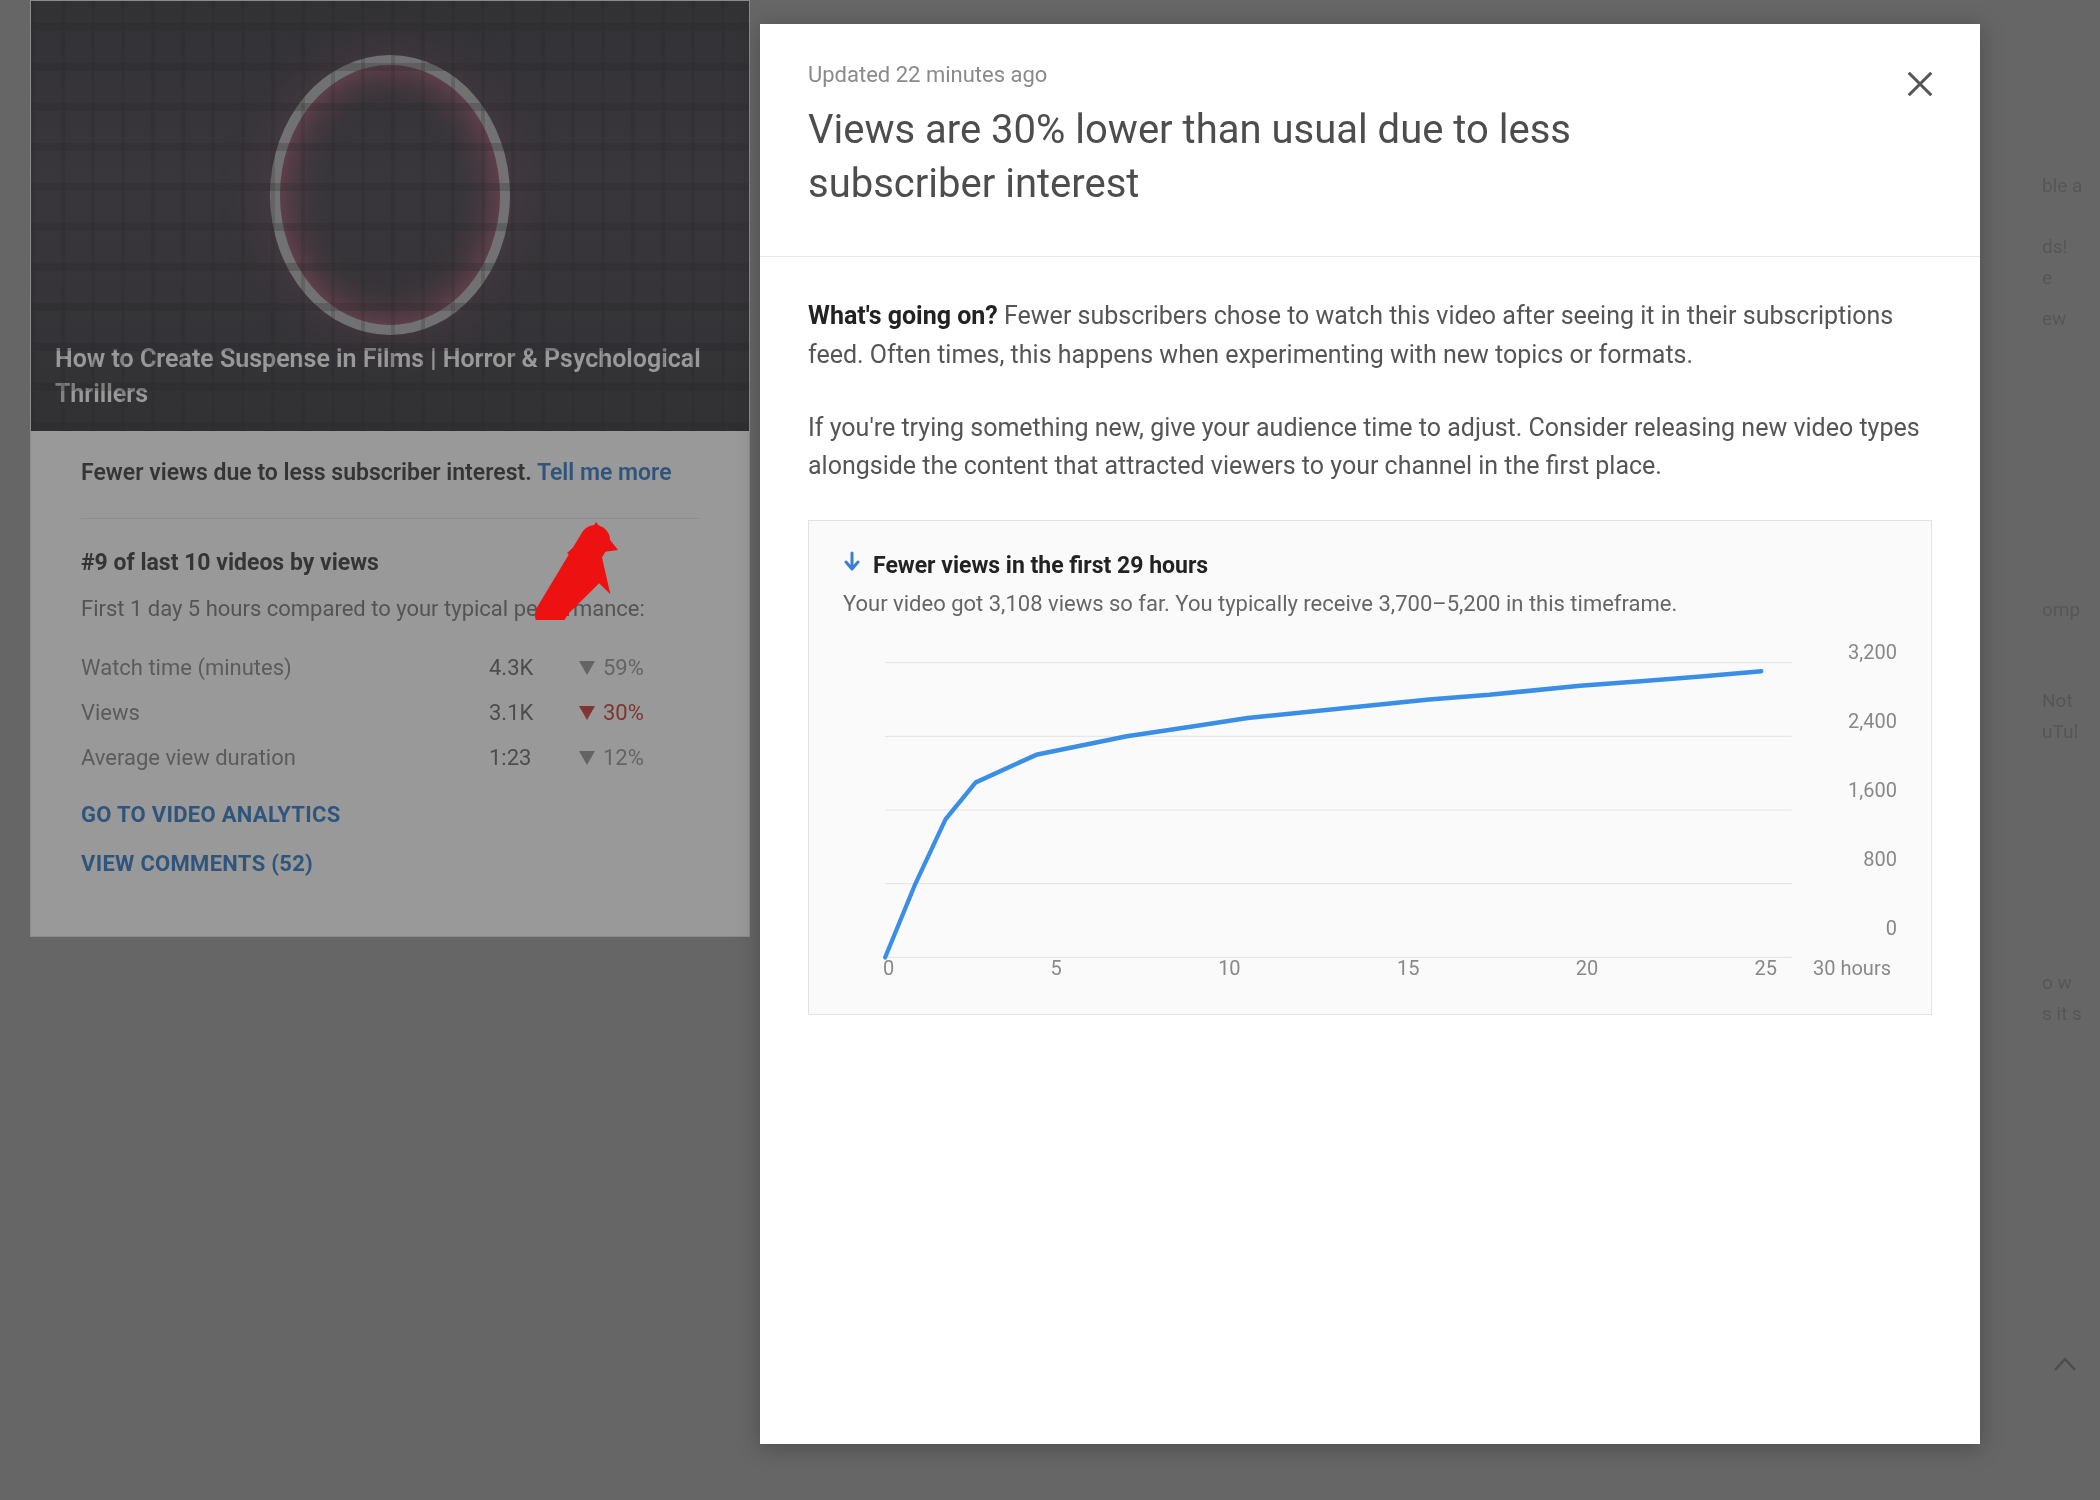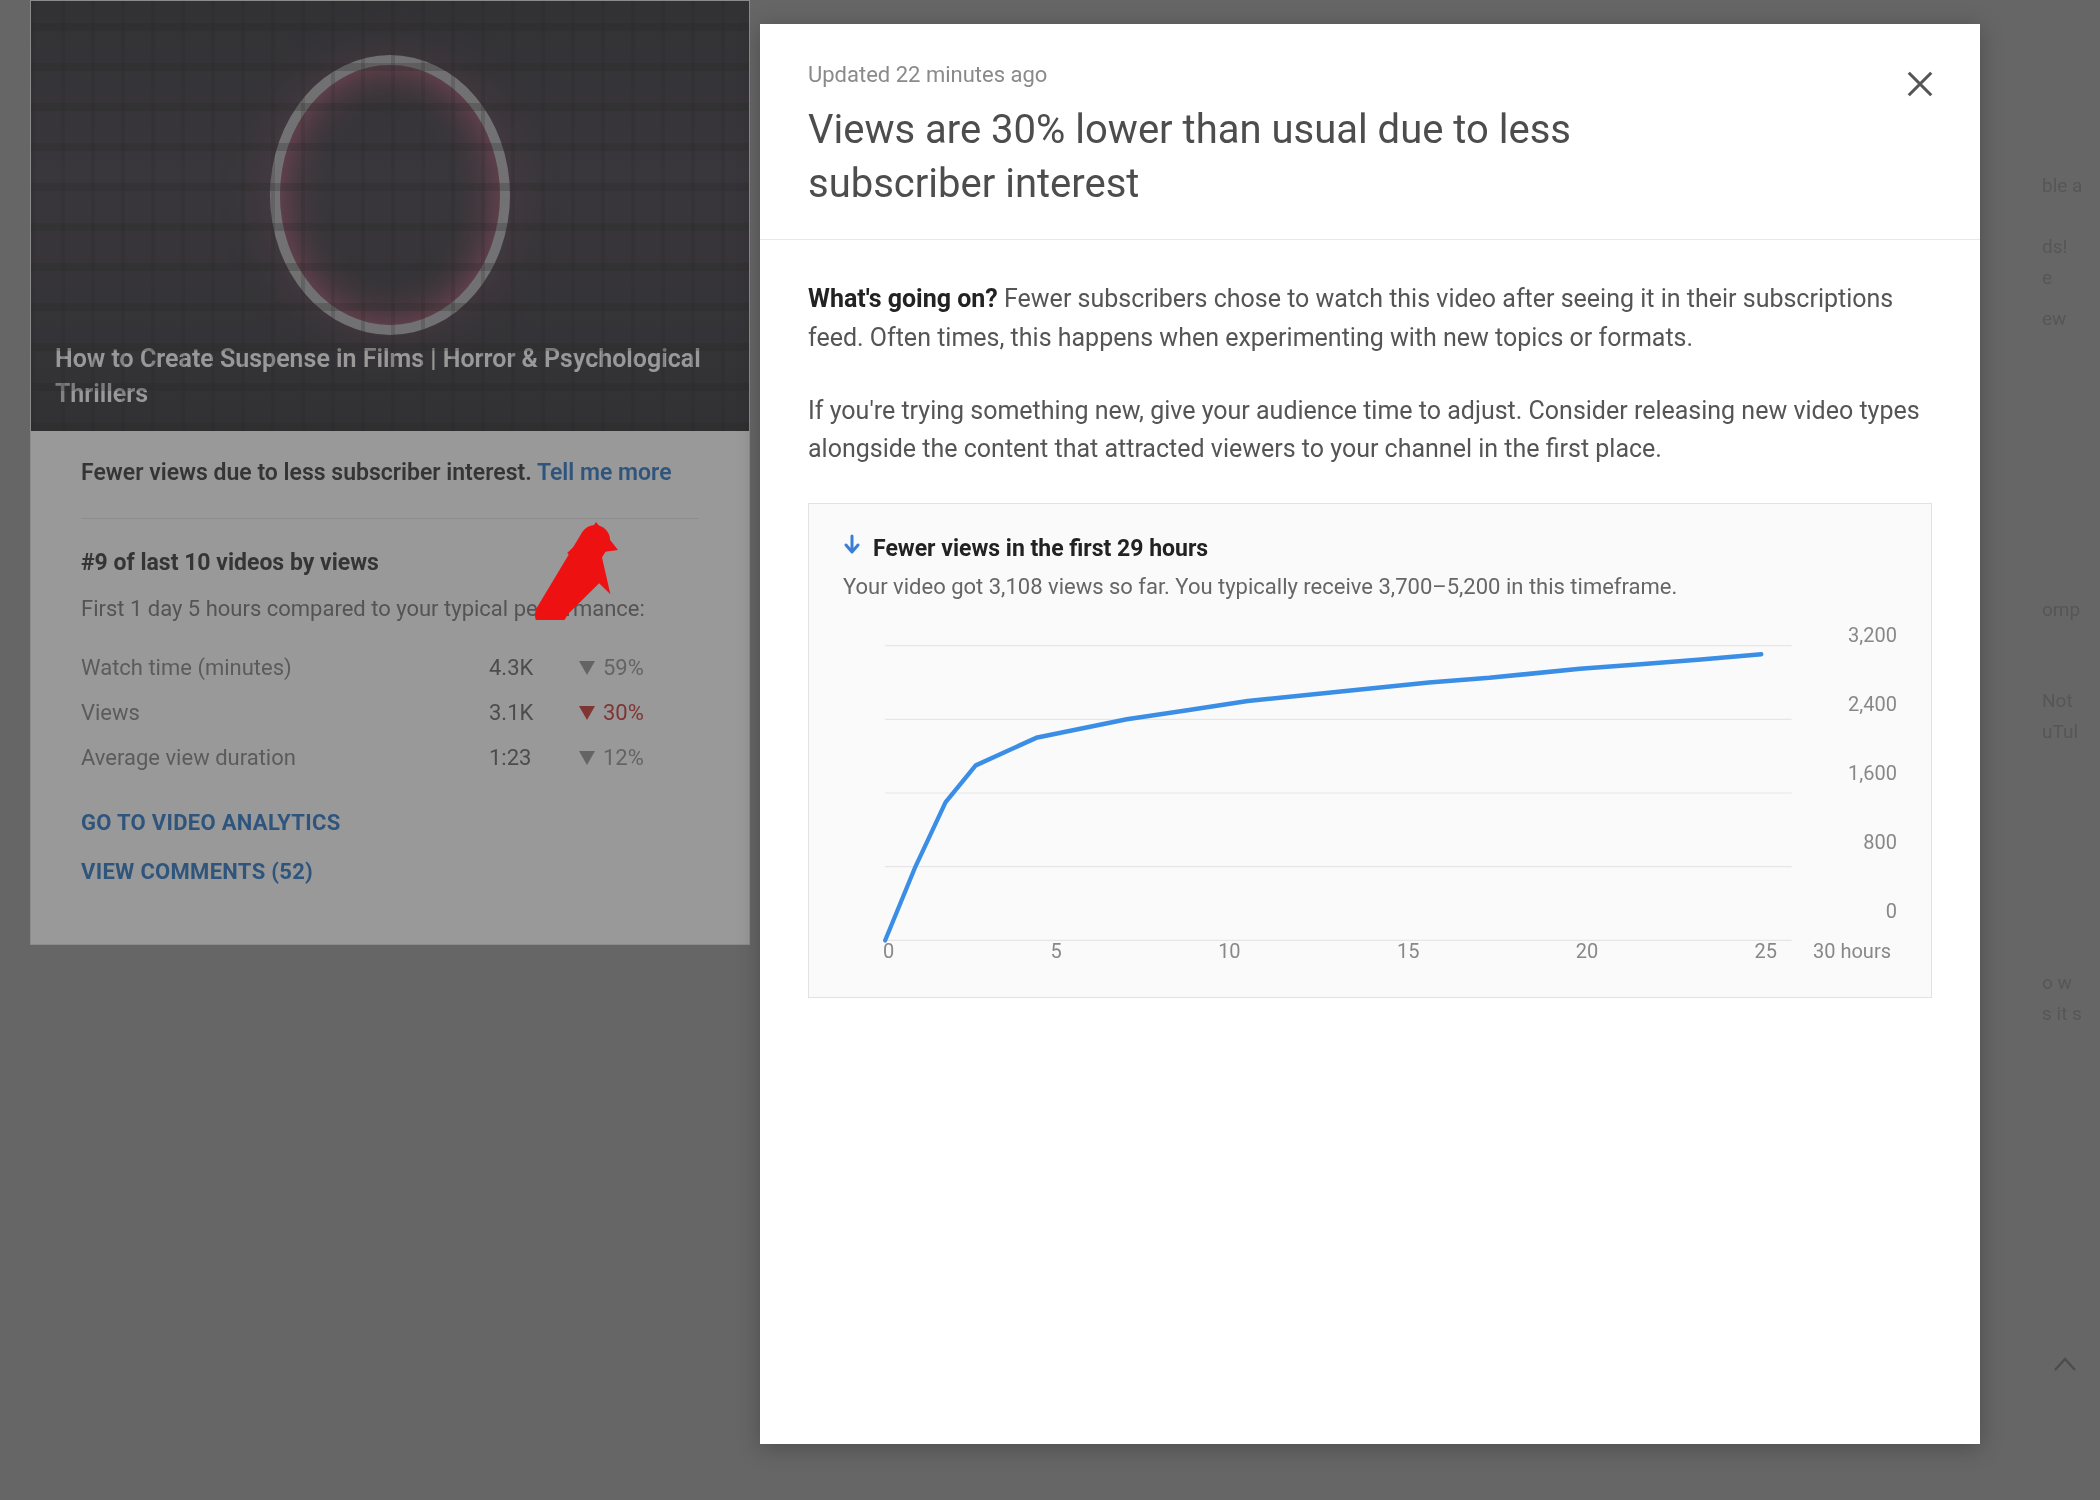--- a/index.html
+++ b/index.html
@@ -59,21 +59,21 @@
   .insight-line .link { color:#1769c1; font-weight:600; }
   .divider { height:1px; background:#e5e5e5; margin:32px 0 30px; }
   .rank { font-size:23px; font-weight:700; color:#222; margin-bottom:20px; }
   .compare { font-size:22px; color:#666; margin-bottom:24px; }
   .stat-row { display:flex; font-size:22px; color:#777; padding:10px 0; }
   .stat-row .label { flex:1; }
   .stat-row .value { width:90px; color:#555; }
   .stat-row .delta { width:120px; color:#8a8a8a; display:flex; align-items:center; gap:8px; }
   .stat-row .delta.red { color:#c5221f; }
   .delta .arrow-down { width:0;height:0; border-left:8px solid transparent; border-right:8px solid transparent; border-top:14px solid currentColor; }
-  .actions { margin-top:30px; }
+  .actions { margin-top:22px; }
   .action-link { display:block; font-size:22px; font-weight:700; color:#1769c1; letter-spacing:.3px; margin-bottom:24px; }
 
   
   .scrim {
     position:absolute;
     inset:0;
     background:rgba(70,70,70,.55);
     pointer-events:none;
   }
 
@@ -91,21 +91,21 @@
   .modal {
     position:absolute;
     left:760px; top:24px;
     width:1220px;
     height:1420px;
     background:#fff;
     box-shadow:0 4px 22px rgba(0,0,0,.25);
     z-index:10;
     display:flex; flex-direction:column;
   }
-  .modal-head { padding:38px 48px 28px; border-bottom:1px solid #e8e8e8; position:relative; }
+  .modal-head { padding:38px 48px 45px; border-bottom:1px solid #e8e8e8; position:relative; }
   .updated { font-size:22px; color:#8a8a8a; margin-bottom:16px; }
   .modal-title { font-size:40px; color:#4d4d4d; font-weight:400; line-height:1.35; max-width:920px; }
   .close-btn {
     position:absolute; right:36px; top:36px;
     width:48px; height:48px; display:flex; align-items:center; justify-content:center;
     cursor:pointer;
   }
   .close-btn svg { width:30px; height:30px; stroke:#555; stroke-width:2.5; }
 
   .modal-body { padding:40px 48px 40px; overflow:auto; flex:1; }

